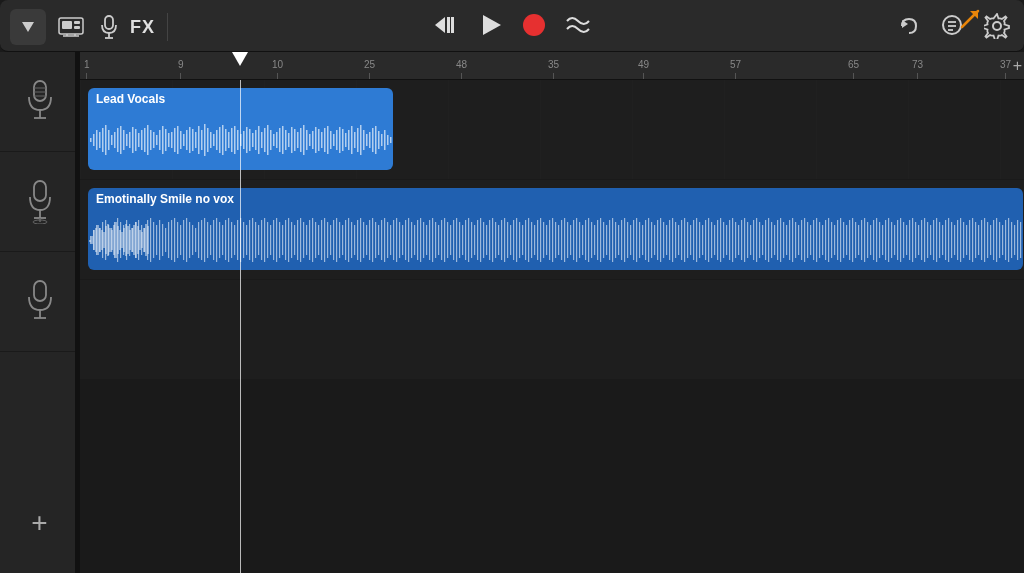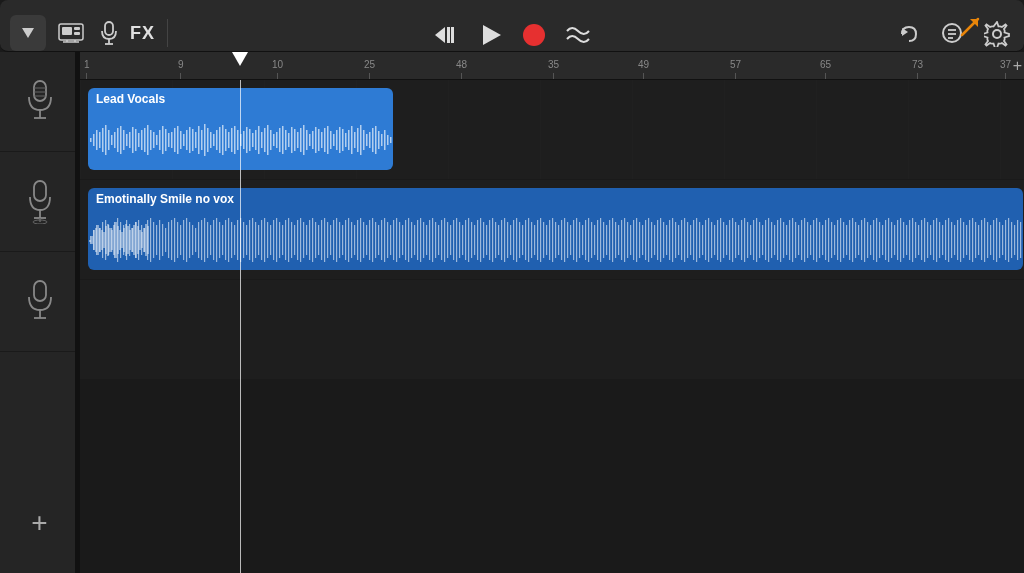--- a/index.html
+++ b/index.html
@@ -8,24 +8,24 @@
       font-family: -apple-system, BlinkMacSystemFont, 'Helvetica Neue', sans-serif;
       width: 1024px;
       height: 573px;
       overflow: hidden;
       color: #fff;
     }
 
     
     .toolbar {
       display: flex;
-      align-items: flex-end;
+      align-items: flex-start;
       background: #2a2a2a;
       height: 52px;
-      padding: 0 10px;
+      padding: 9px 10px;
       border-bottom: 1px solid #111;
       gap: 6px;
       border-radius: 8px;
     }
     .toolbar-left {
       display: flex;
       align-items: center;
       gap: 8px;
       flex: 1;
     }
@@ -468,21 +468,21 @@
               <div class="tick"></div>
             </div>
           <div class="ruler-mark" style="left:558px">
               <span>49</span>
               <div class="tick"></div>
             </div>
           <div class="ruler-mark" style="left:650px">
               <span>57</span>
               <div class="tick"></div>
             </div>
-          <div class="ruler-mark" style="left:740px">
+          <div class="ruler-mark" style="left:768px">
               <span>65</span>
               <div class="tick"></div>
             </div>
           <div class="ruler-mark" style="left:832px">
               <span>73</span>
               <div class="tick"></div>
             </div>
           <div class="ruler-mark" style="left:920px">
               <span>37</span>
               <div class="tick"></div>

